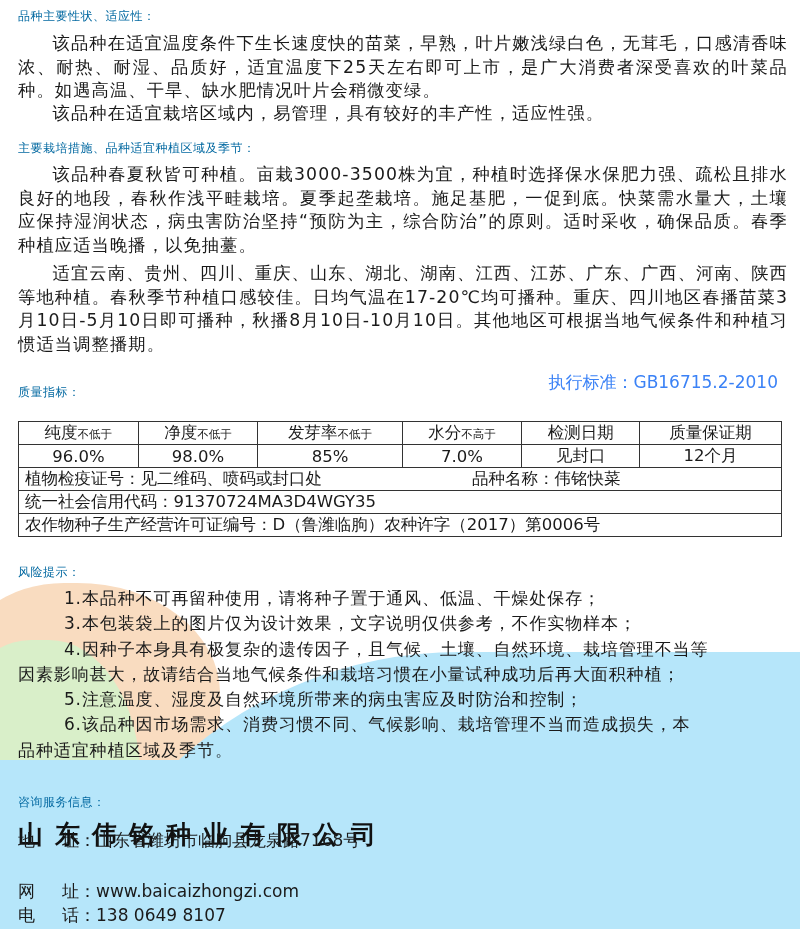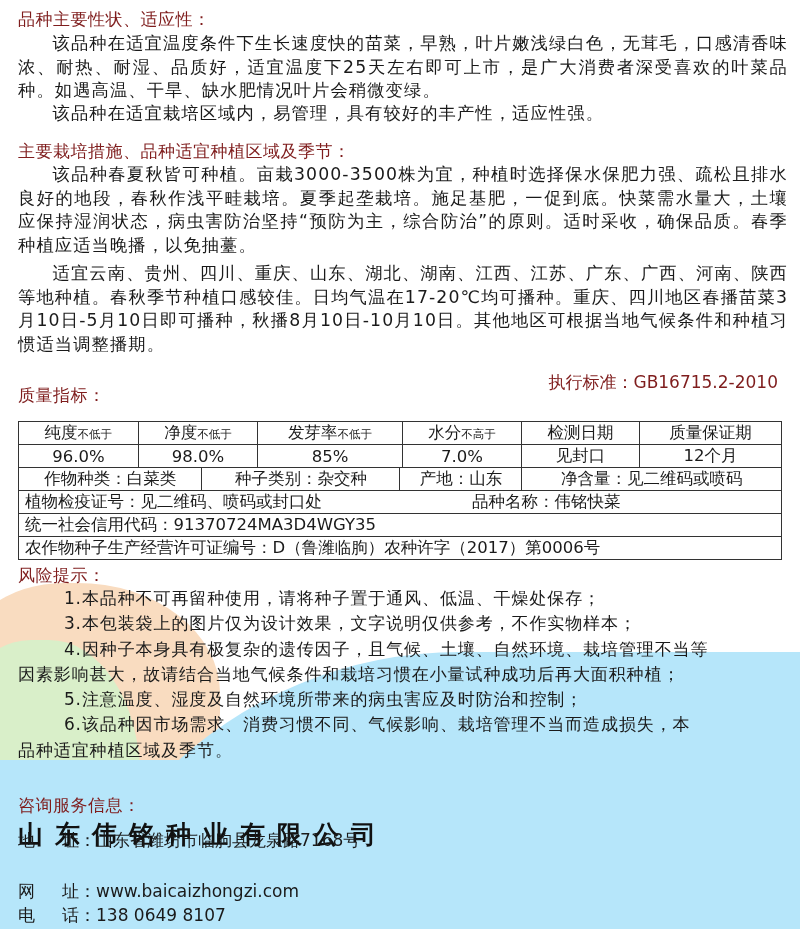--- a/index.html
+++ b/index.html
@@ -21,31 +21,31 @@
   .bg-blue {
     left: 40px; top: 652px; width: 900px; height: 420px;
     background: #b6e6fa; border-radius: 520px 0 0 0;
   }
   .bg-blue-fill {
     left: 0; top: 760px; width: 800px; height: 180px; background: #b6e6fa;
   }
   .content { position: relative; z-index: 1; }
   .heading {
     position: absolute; left: 18px;
-    color: #7f1d1d; font-size: 17px; letter-spacing: 0.5px; white-space: nowrap;
+    color: #0369a1; font-size: 12px; letter-spacing: 0.5px; white-space: nowrap;
   }
   .para {
     position: absolute; left: 18px; width: 770px;
     font-size: 17.3px; line-height: 23.5px; letter-spacing: 1.1px;
     text-align: justify; text-align-last: left;
   }
   .indent { text-indent: 2em; }
   .std {
     position: absolute; right: 22px; top: 371px;
-    color: #7f1d1d; font-size: 17px; white-space: nowrap;
+    color: #3b82f6; font-size: 17px; white-space: nowrap;
   }
   table.quality {
     position: absolute; left: 18px; top: 397px; width: 764px;
     border-collapse: collapse; font-size: 16.5px; margin-top: 24px;
   }
   table.quality td {
     border: 1.5px solid #333; height: 21px; padding: 0 6px;
     text-align: center; white-space: nowrap;
   }
   table.quality td .small { font-size: 11.5px; }
@@ -100,34 +100,20 @@
     </tr>
     <tr>
       <td>96.0%</td>
       <td>98.0%</td>
       <td>85%</td>
       <td>7.0%</td>
       <td>见封口</td>
       <td>12个月</td>
     </tr>
     <tr>
-      <td colspan="6" style="padding:0;">
-        <table style="width:100%; border-collapse:collapse; font-size:16.5px;">
-          <tbody>
-                <tr>
-            <td style="border:none; border-right:1.5px solid #333; width:24%;">作物种类：白菜类</td>
-            <td style="border:none; border-right:1.5px solid #333; width:26%;">种子类别：杂交种</td>
-            <td style="border:none; border-right:1.5px solid #333; width:16%;">产地：山东</td>
-            <td style="border:none;">净含量：见二维码或喷码</td>
-          </tr>
-        </tbody>
-            </table>
-      </td>
-    </tr>
-    <tr>
       <td colspan="6" class="left"><span>植物检疫证号：见二维码、喷码或封口处</span><span class="spacer"></span><span>品种名称：伟铭快菜</span></td>
     </tr>
     <tr>
       <td colspan="6" class="left">统一社会信用代码：91370724MA3D4WGY35</td>
     </tr>
     <tr>
       <td colspan="6" class="left">农作物种子生产经营许可证编号：D（鲁潍临朐）农种许字（2017）第0006号</td>
     </tr>
   </tbody>
     </table>

